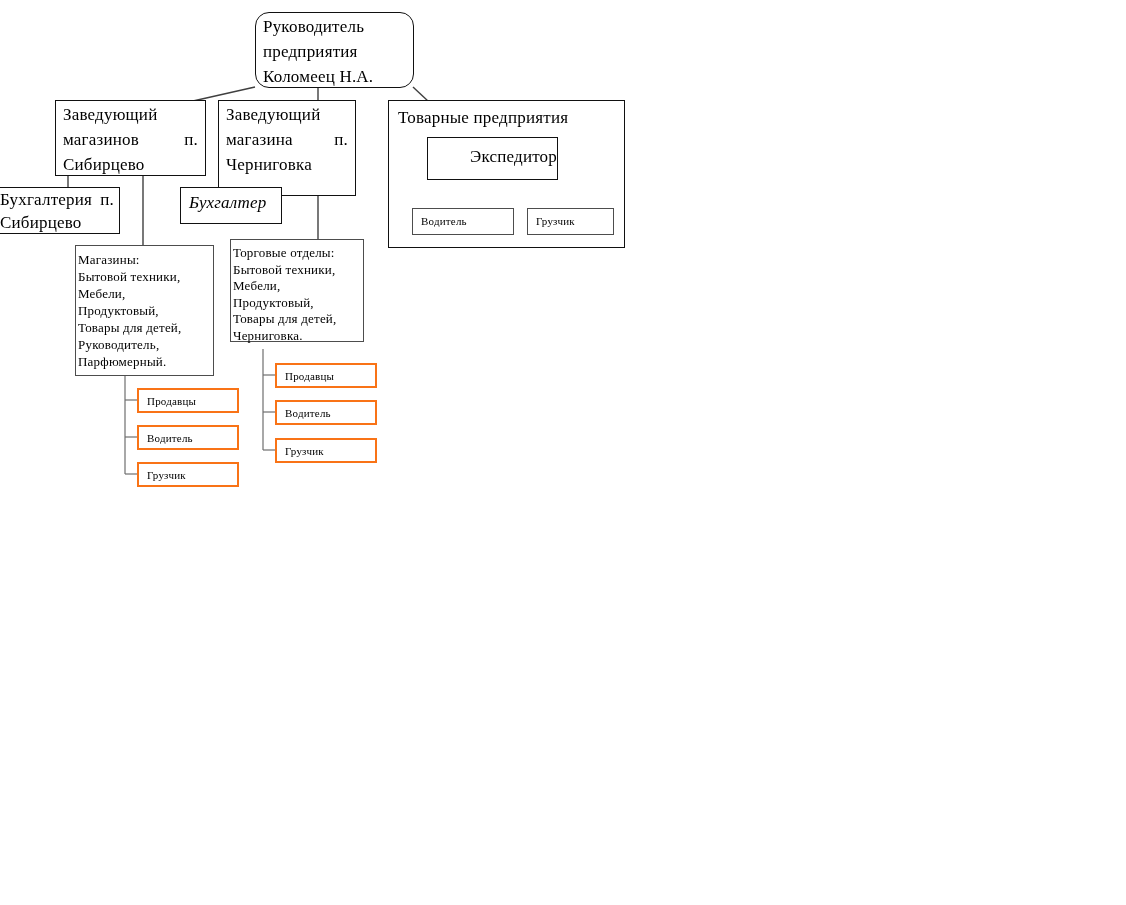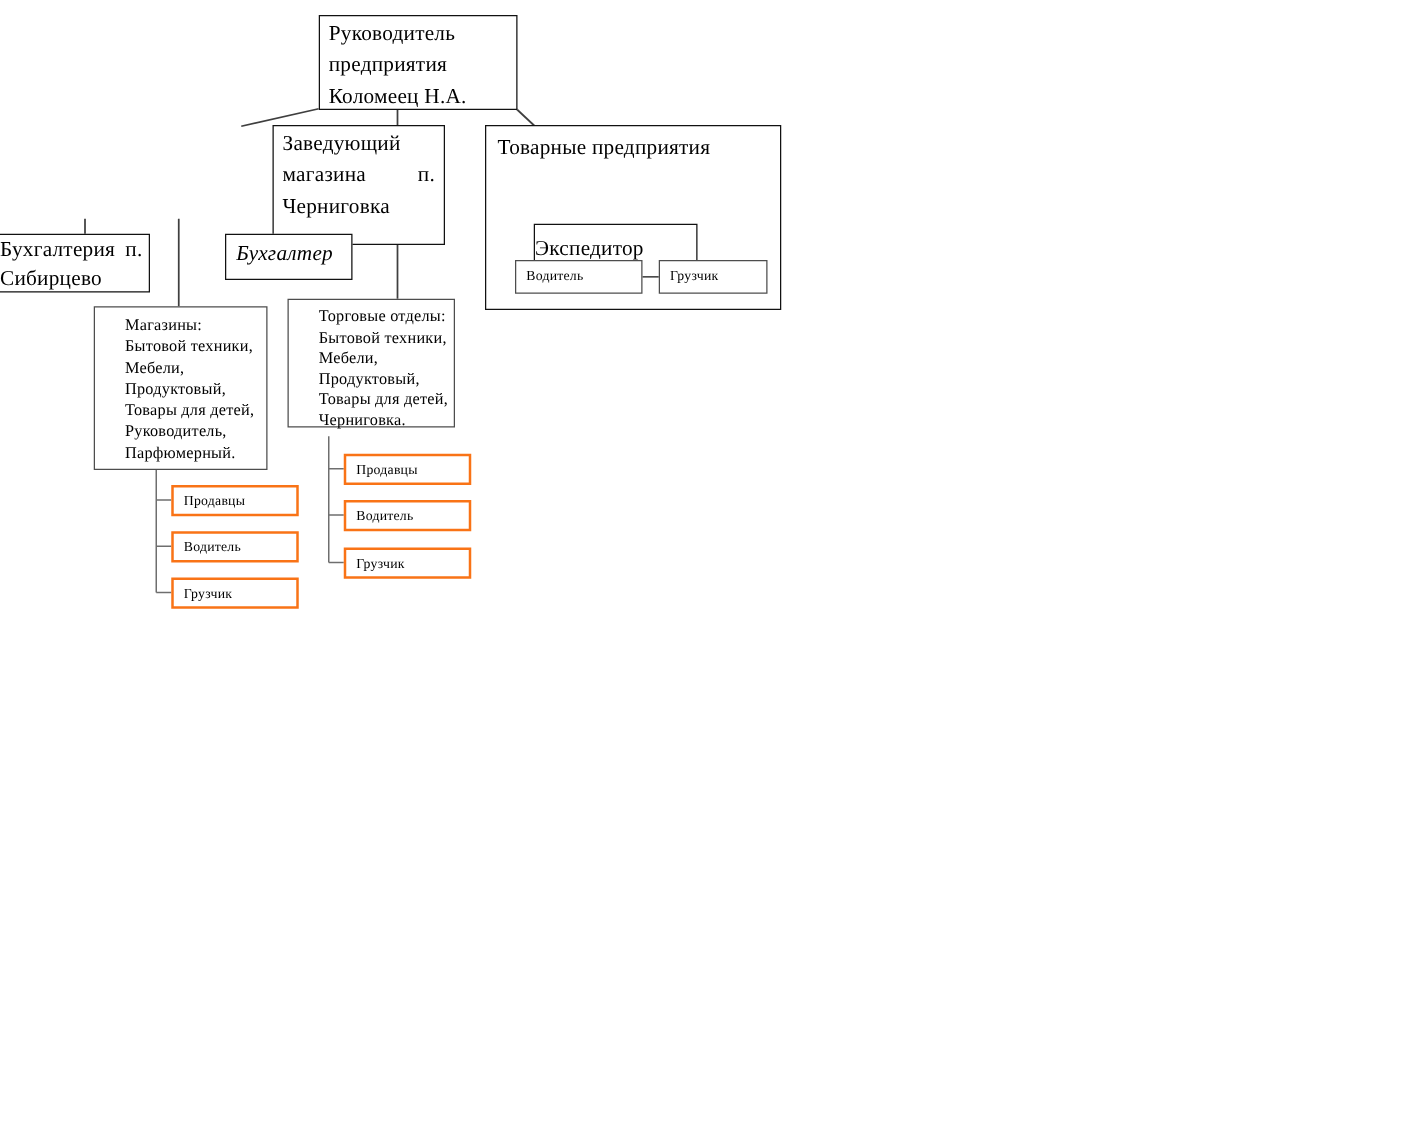--- a/index.html
+++ b/index.html
@@ -42,27 +42,26 @@
     font-size: 17px;
     letter-spacing: 0.2px;
   }
   .expeditions-label {
     padding: 7px 9px;
   }
   .accountant-box {
     padding: 5px 8px;
   }
   .expeditor-box {
-    text-align: left;
+    text-align: right;
     line-height: 38px;
-    margin-top: 42px;
   }
   .list-box {
     font-size: 13px;
-    padding: 5px 24px;
+    padding: 5px 2px;
     letter-spacing: 0.2px;
     white-space: nowrap;
   }
   .list-box .line { display: block; }
   .lh17 .line { line-height: 17px; }
   .lh165 .line { line-height: 16.5px; }
 
   .staff-box {
     font-size: 11px;
     line-height: 22px;
@@ -93,24 +92,27 @@
       <line x1="125" y1="400" x2="138" y2="400"></line>
       <line x1="125" y1="437" x2="138" y2="437"></line>
       <line x1="125" y1="474" x2="138" y2="474"></line>
       <line x1="263" y1="349" x2="263" y2="450"></line>
       <line x1="263" y1="375" x2="276" y2="375"></line>
       <line x1="263" y1="412" x2="276" y2="412"></line>
       <line x1="263" y1="450" x2="276" y2="450"></line>
     </g>
   </svg>
 
-  <div class="box border-dark big-text" style="left:255px; top:12px; width:159px; height:76px;">
+  <div class="box border-dark big-text" style="left:255px; top:12px; width:159px; height:76px;border-radius:14px;">
     <span>Руководитель предприятия Коломеец Н.А.</span>
   </div>
 
+  <div class="box border-dark big-text" style="left:55px; top:100px; width:151px; height:76px;">
+    <span>Заведующий магазинов п. Сибирцево</span>
+  </div>
 
   <div class="box border-dark big-text" style="left:218px; top:100px; width:138px; height:96px;">
     <span>Заведующий магазина п. Черниговка</span>
   </div>
 
   <div class="box border-dark label-inline expeditions-label" style="left:388px; top:100px; width:237px; height:148px;">
     <span>Товарные предприятия</span>
   </div>
   <div class="box border-dark label-inline expeditor-box" style="left:427px; top:137px; width:131px; height:43px;">
     <span>Экспедитор</span>

